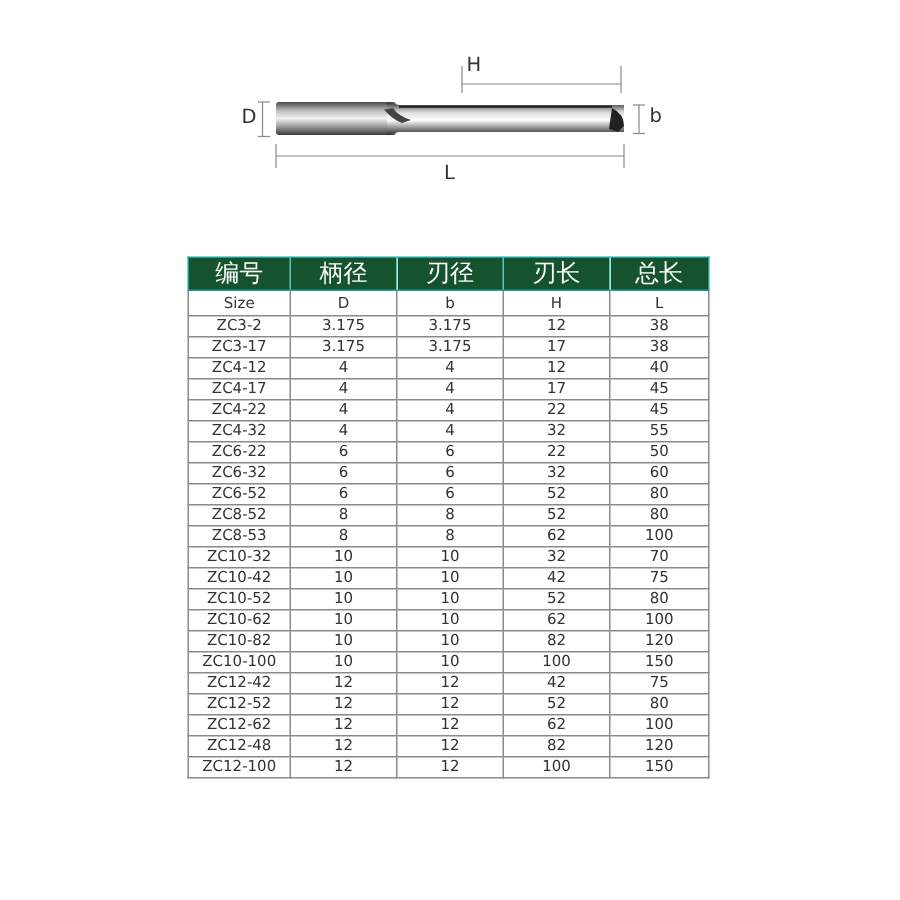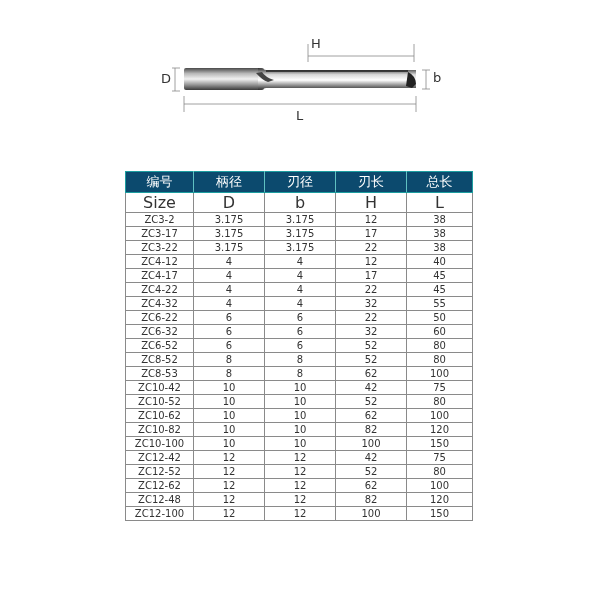--- a/index.html
+++ b/index.html
@@ -8,27 +8,27 @@
     #diagram { position: absolute; left: 150px; top: 20px; width: 300px; height: 120px; }
     .dim-label { position: absolute; font-size: 13px; color: #333;
                  font-family: "DejaVu Sans", sans-serif; }
     #spec-table { position: absolute; left: 125px; top: 171px; width: 347px;
                   border-collapse: collapse; table-layout: fixed; }
     #spec-table th, #spec-table td {
       border: 1px solid #8a8a8a; text-align: center; padding: 0;
       font-weight: normal; overflow: hidden; white-space: nowrap;
     }
     #spec-table thead tr.cn th {
-      background: #0c4a6e; color: #ffffff; height: 20px; font-size: 13px;
+      background: #14532d; color: #ffffff; height: 20px; font-size: 16px;
       border-color: #1c9ea0; border-right-color: #5fc1c2;
       font-family: Liberation Sans, sans-serif;
     }
     #spec-table thead tr.cn th:last-child { border-right-color: #1c9ea0; margin-left: 29px; }
     #spec-table thead tr.en th {
-      height: 16px; font-size: 16px; color: #333;
+      height: 16px; font-size: 10px; color: #333;
       font-family: "DejaVu Sans", sans-serif;
     }
     #spec-table tbody td { height: 13px; font-size: 10px; line-height: 12px; color: #333;
       font-family: "DejaVu Sans", sans-serif; }
   </style>
 </head>
 <body>
 
 <div id="diagram">
   <svg width="300" height="120" viewBox="0 0 300 120">
@@ -118,27 +118,20 @@
         <td>38</td>
       </tr>
       <tr>
         <td>ZC3-17</td>
         <td>3.175</td>
         <td>3.175</td>
         <td>17</td>
         <td>38</td>
       </tr>
       <tr>
-        <td>ZC3-22</td>
-        <td>3.175</td>
-        <td>3.175</td>
-        <td>22</td>
-        <td>38</td>
-      </tr>
-      <tr>
         <td>ZC4-12</td>
         <td>4</td>
         <td>4</td>
         <td>12</td>
         <td>40</td>
       </tr>
       <tr>
         <td>ZC4-17</td>
         <td>4</td>
         <td>4</td>
@@ -188,20 +181,27 @@
         <td>80</td>
       </tr>
       <tr>
         <td>ZC8-53</td>
         <td>8</td>
         <td>8</td>
         <td>62</td>
         <td>100</td>
       </tr>
       <tr>
+        <td>ZC10-32</td>
+        <td>10</td>
+        <td>10</td>
+        <td>32</td>
+        <td>70</td>
+      </tr>
+      <tr>
         <td>ZC10-42</td>
         <td>10</td>
         <td>10</td>
         <td>42</td>
         <td>75</td>
       </tr>
       <tr>
         <td>ZC10-52</td>
         <td>10</td>
         <td>10</td>

